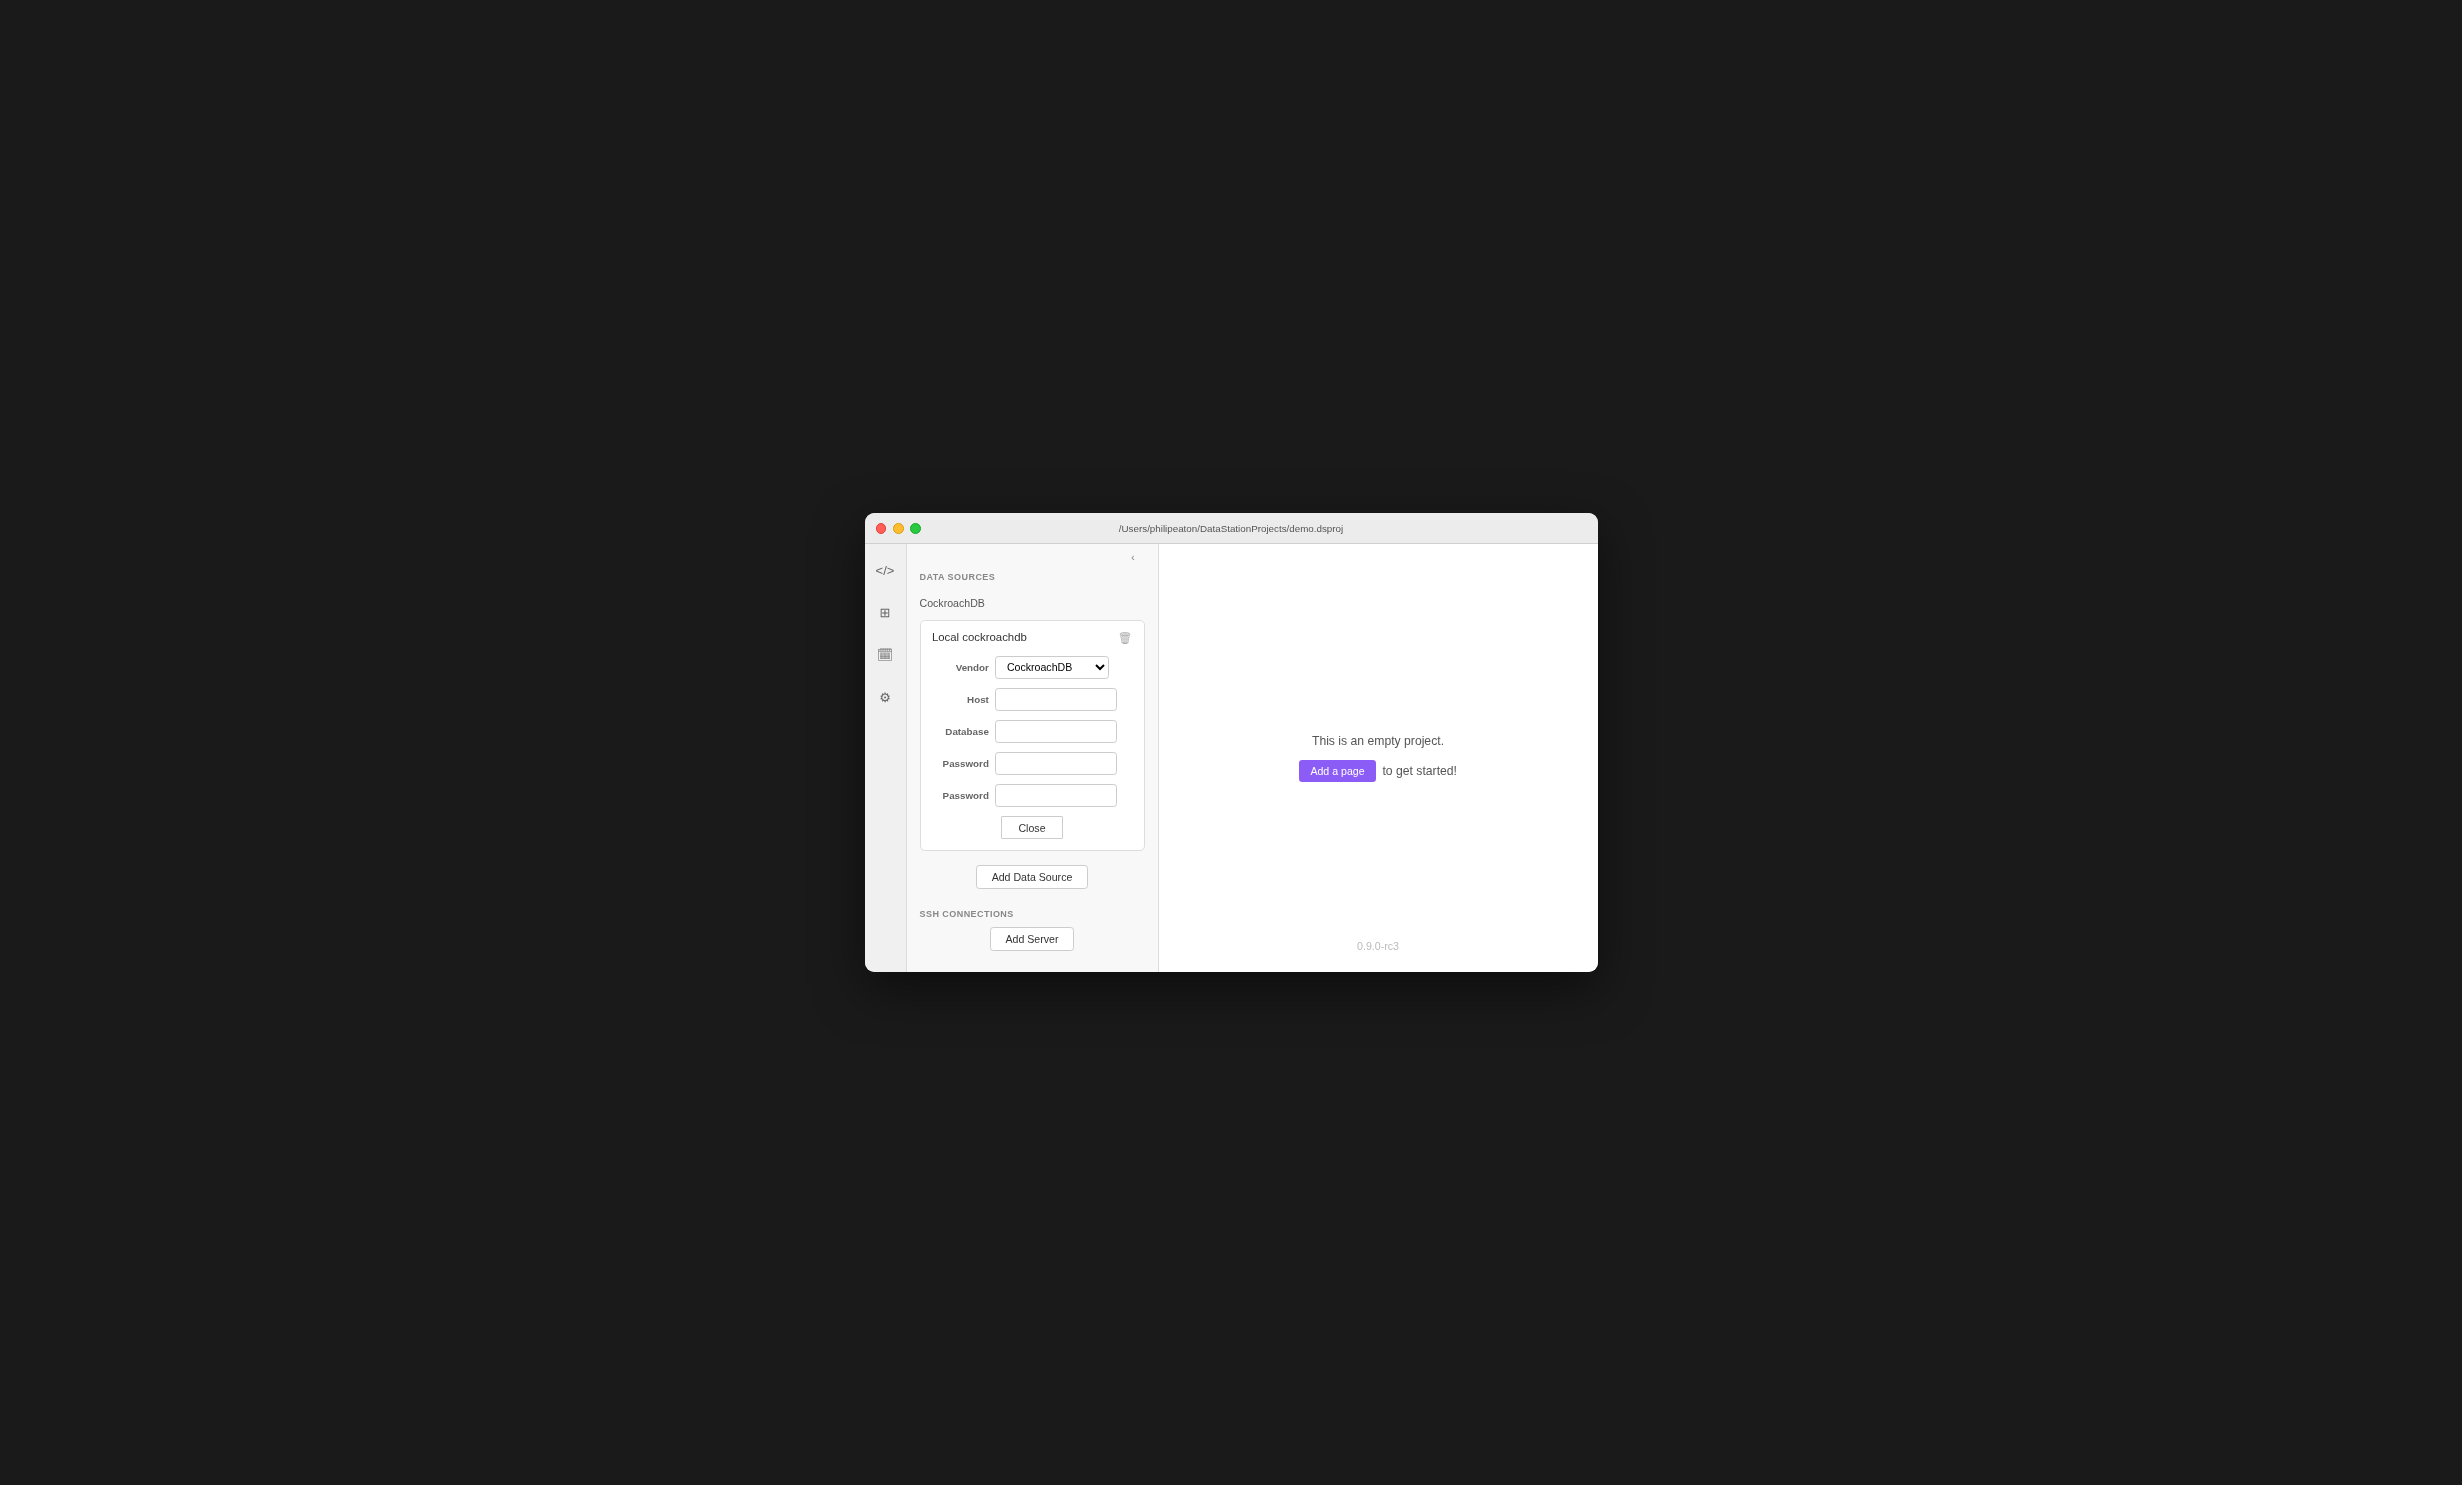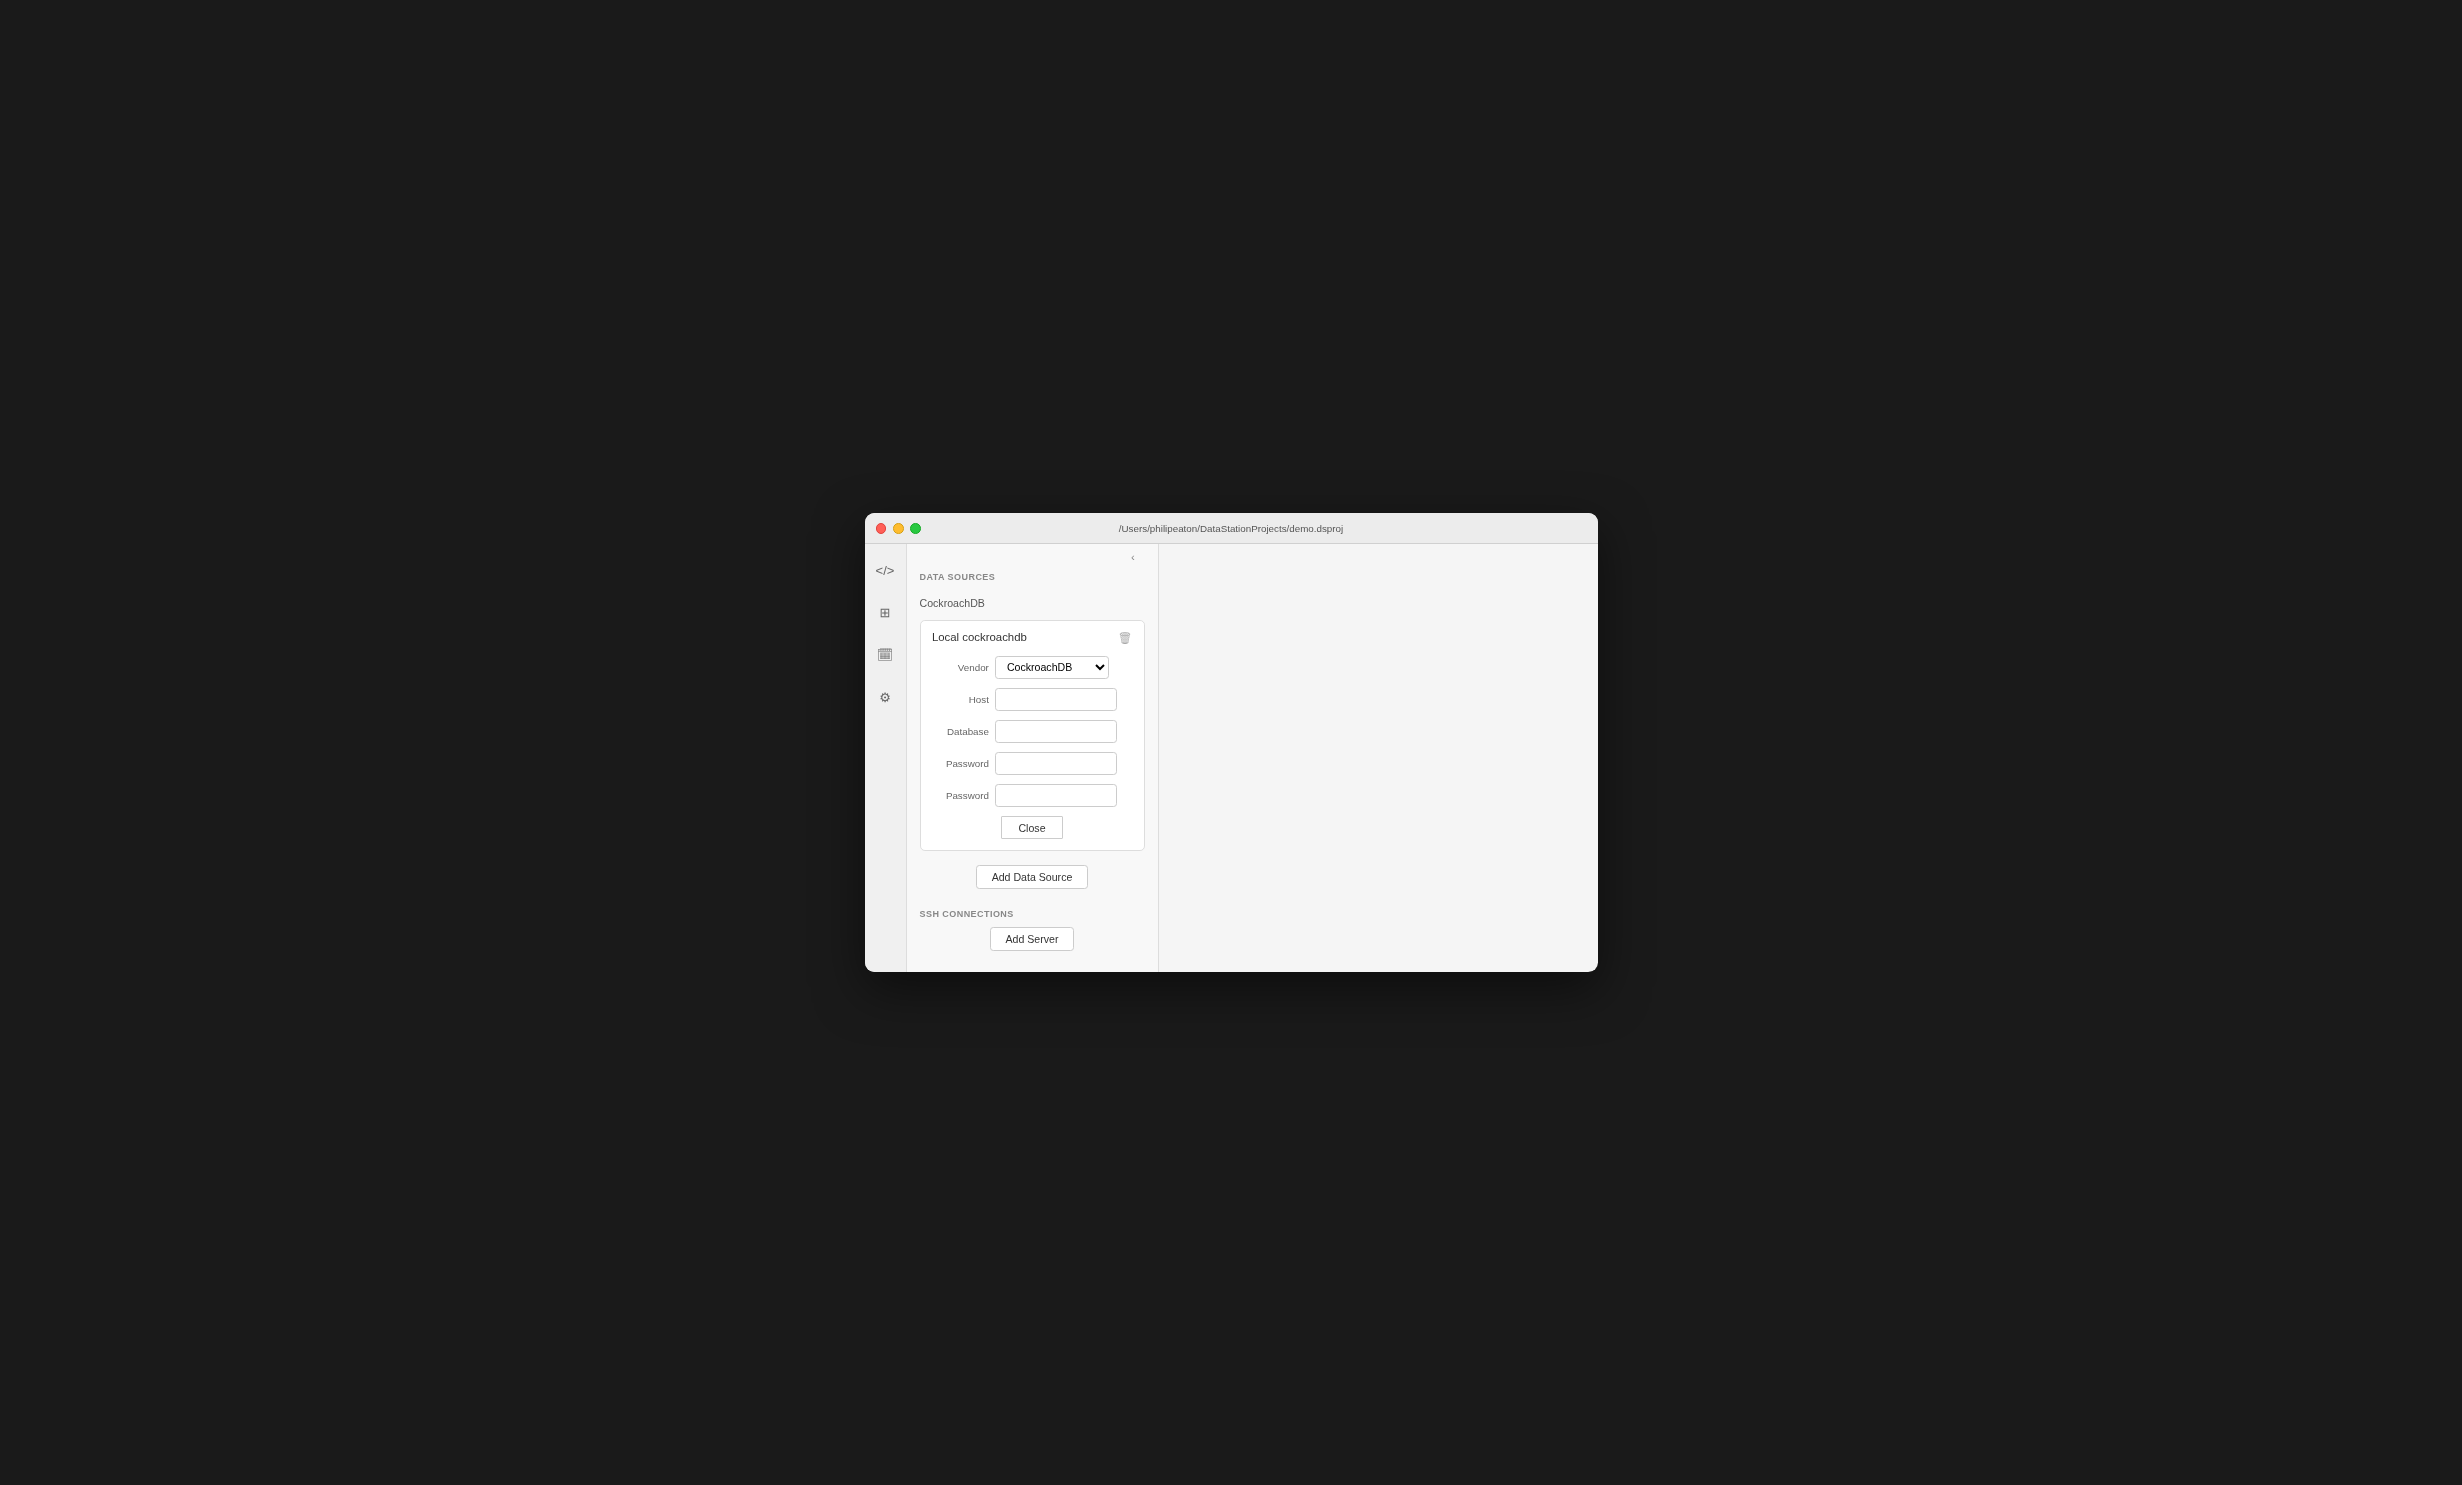--- a/index.html
+++ b/index.html
@@ -128,20 +128,21 @@
       align-items: center;
       margin-bottom: 9.8px;
       gap: 6.5px;
     }
     .form-label {
       font-size: 9.8px;
       color: #666;
       text-align: right;
       width: 57px;
       flex-shrink: 0;
+      font-weight: bold;
     }
     .vendor-select {
       border: 0.8px solid #ccc;
       border-radius: 3.3px;
       padding: 3.3px 6.5px;
       font-size: 10.6px;
       background: #fff;
       cursor: pointer;
       min-width: 114px;
     }
@@ -330,15 +331,25 @@
       </div>
 
       <button class="add-source-btn">Add Data Source</button>
 
       <div class="ssh-section">
         <div class="section-title">SSH CONNECTIONS</div>
         <button class="add-server-btn">Add Server</button>
       </div>
     </div>
 
+    <div class="main-content" style="position:relative;">
+      <div class="empty-state">
+        <div class="empty-state-text">This is an empty project.</div>
+        <div class="empty-state-row">
+          <button class="add-page-btn">Add a page</button>
+          <span class="get-started-text">to get started!</span>
+        </div>
+      </div>
+      <span class="version-text">0.9.0-rc3</span>
+    </div>
   </div>
 </div>
 
 
 </body></html>

